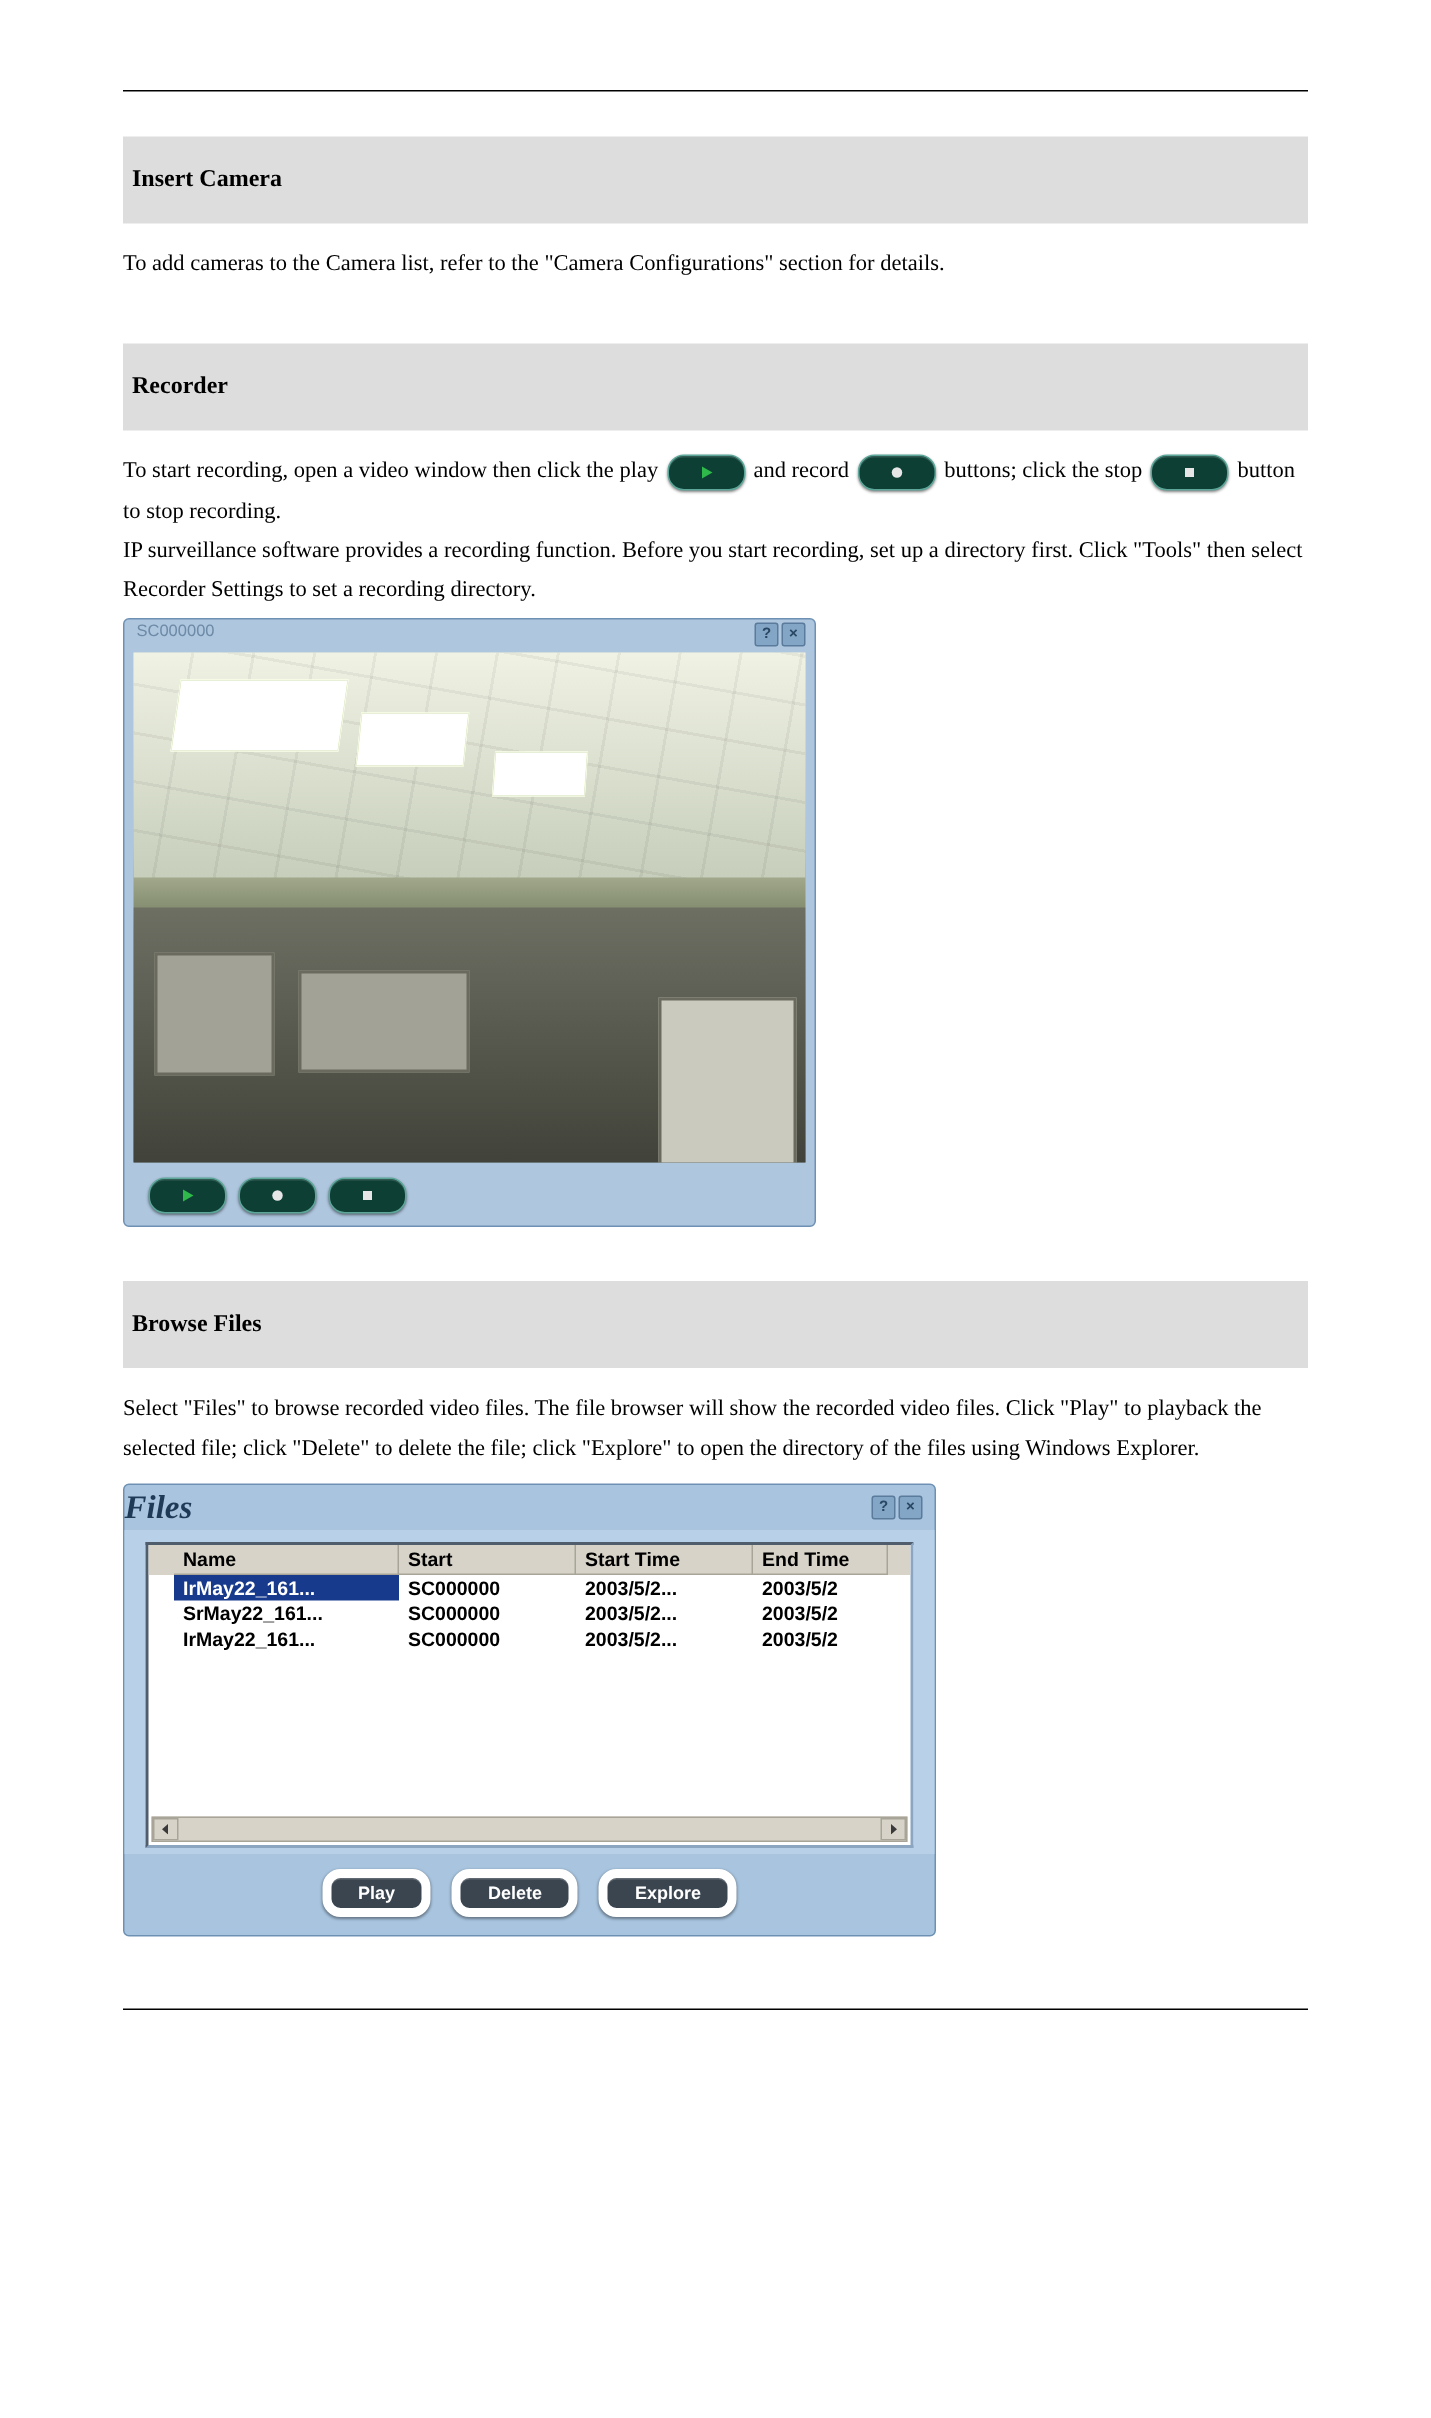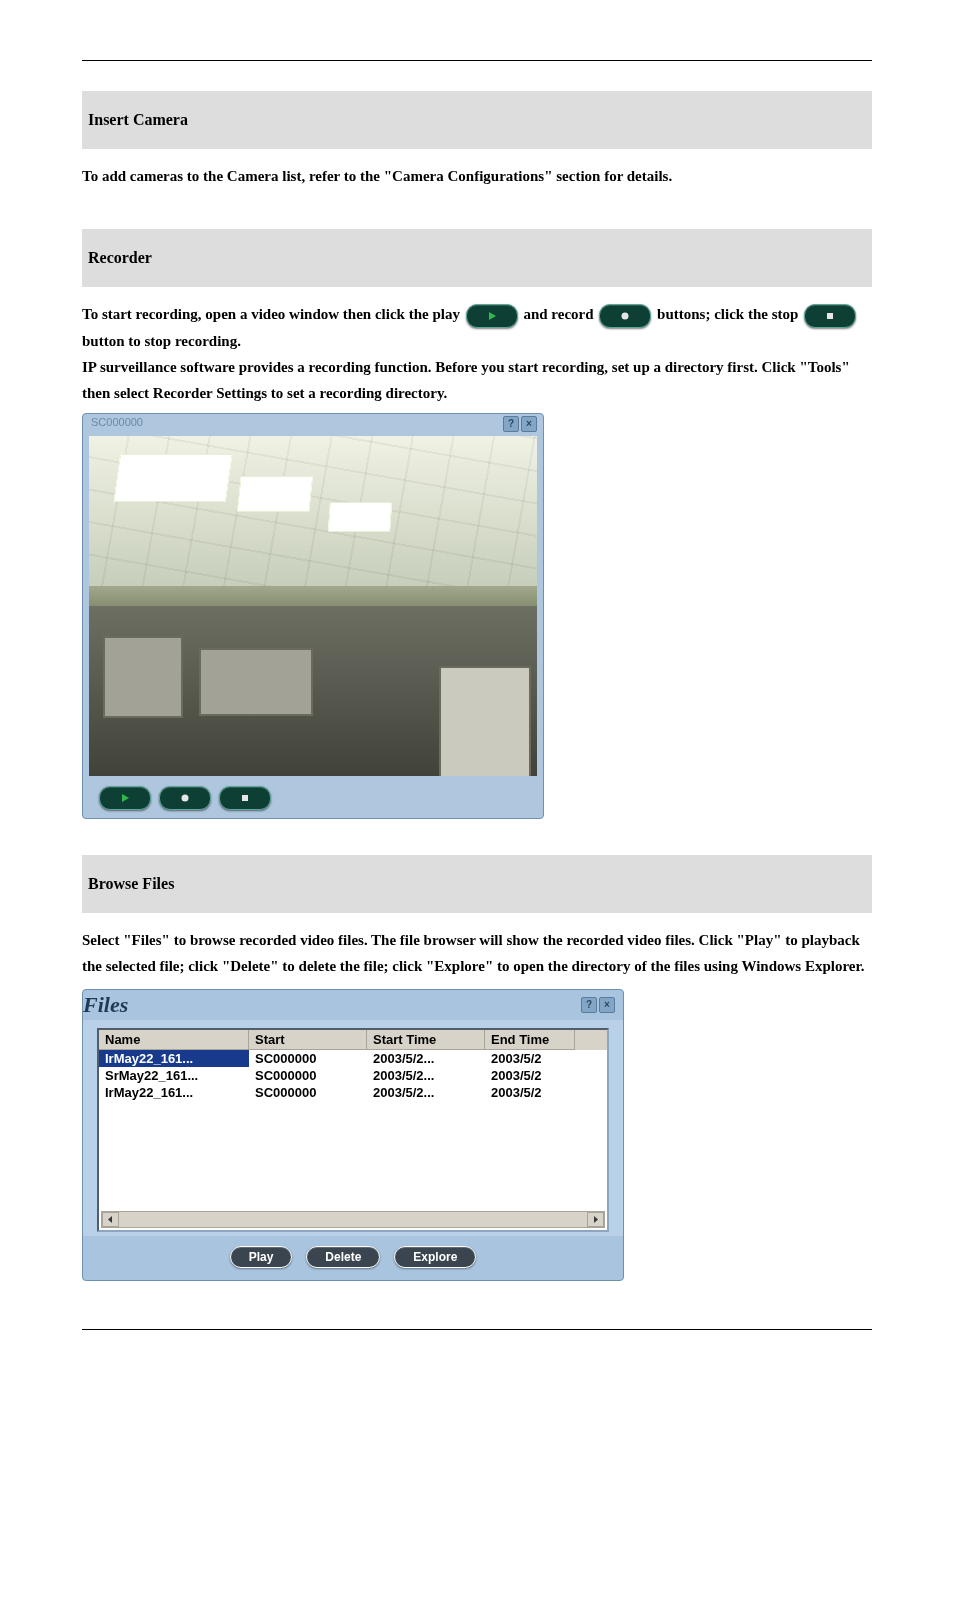--- a/index.html
+++ b/index.html
@@ -27,21 +27,20 @@
     background:#dddddd;
     font-size:16px;
     font-weight:bold;
     padding:20px 6px;
     margin-top:24px;
   }
   .body-text{
     font-size:15px;
     line-height:1.75;
     margin-top:14px;
-    font-weight:bold;
   }
   .body-text p{margin:0;}
   .inline-icon{
     display:inline-block;
     vertical-align:middle;
     margin:0 2px;
   }
   .pill{
     display:inline-flex;
     align-items:center;
@@ -187,21 +186,21 @@
     padding:1px 6px;
     box-sizing:border-box;
     white-space:nowrap;
     overflow:hidden;
     text-overflow:ellipsis;
   }
   .ft-row.selected .col:first-child{
     background:#173a8c;
     color:#ffffff;
   }
-  .col.c1{width:150px;}
+  .col.c1{width:150px;margin-left:17px;}
   .col.c2{width:118px;}
   .col.c3{width:118px;}
   .col.c4{width:90px;}
   .scroll-h{
     position:absolute;
     left:2px;right:2px;bottom:2px;height:15px;
     background:#d7d3c8;
     border:1px solid #a8a598;
     display:flex;justify-content:space-between;
   }
@@ -216,21 +215,21 @@
     gap:14px;
     padding:10px 0 12px 0;
   }
   .oval-btn{
     background:#3a4550;
     color:#fff;
     font-size:12px;
     font-weight:bold;
     padding:3px 18px;
     border-radius:12px;
-    border:1px solid #ffffff;
+    border:6px solid #ffffff;
     box-shadow:inset 0 1px 0 rgba(255,255,255,0.2), 0 1px 2px rgba(0,0,0,0.4);
   }
 </style>
 </head>
 <body>
 
 <div class="page">
 
   <div class="rule"></div>
 

